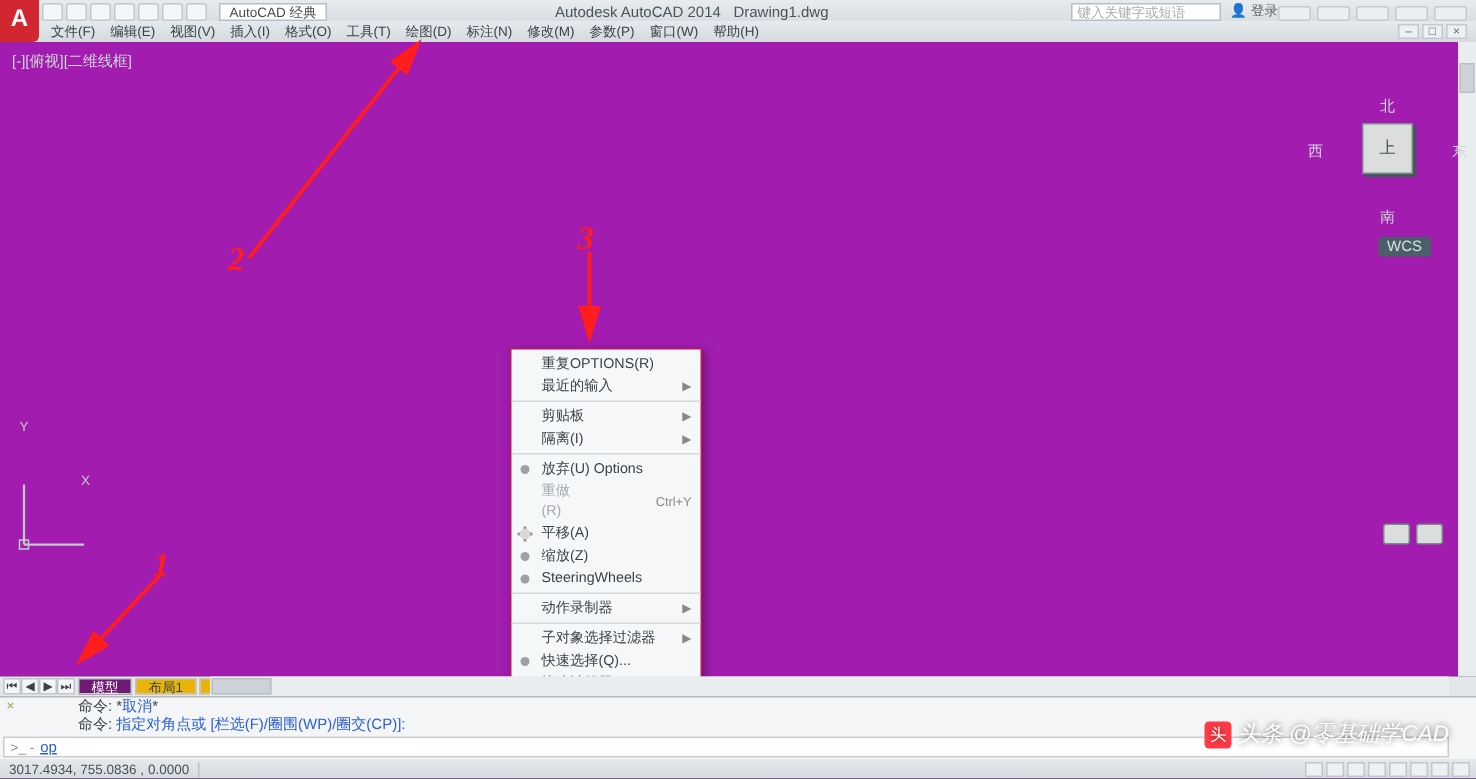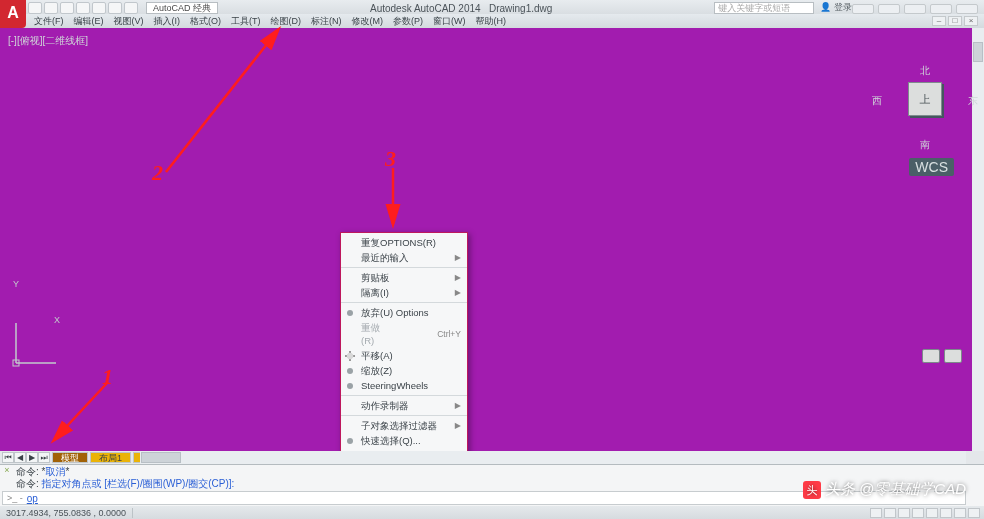--- a/index.html
+++ b/index.html
@@ -34,35 +34,35 @@
 .ucs .y { position: absolute; left: 3px; top: -40px; }
 .ucs .x { position: absolute; left: 44px; top: -4px; }
 .ucs svg { display: block; }
 
 .viewcube { position: absolute; right: 24px; top: 40px; width: 70px; height: 70px; color: #cfd7d8; font-size: 10px; text-align: center; pointer-events: none; }
 .viewcube .n { position: absolute; top: -4px; left: 0; right: 0; }
 .viewcube .s { position: absolute; bottom: -14px; left: 0; right: 0; }
 .viewcube .w { position: absolute; left: -18px; top: 26px; }
 .viewcube .e { position: absolute; right: -18px; top: 26px; }
 .viewcube .cube { position: absolute; left: 18px; top: 14px; width: 34px; height: 34px; background: #dcdedd; border: 1px solid #7f8b8d; color: #4a5356; line-height: 32px; font-size: 11px; box-shadow: 2px 2px 0 #44575e; }
-.wcs-badge { position: absolute; right: 30px; top: 130px; background: #4a5f67; color: #d8e0e1; font-size: 14px; padding: 1px 6px; border-radius: 2px; }
+.wcs-badge { position: absolute; right: 30px; top: 130px; background: #4a5f67; color: #d8e0e1; font-size: 10px; padding: 1px 6px; border-radius: 2px; }
 
 .navbtn { position: absolute; right: 22px; bottom: 88px; display: flex; gap: 4px; }
 .navbtn span { width: 18px; height: 14px; background: #dcdedd; border: 1px solid #7d898b; border-radius: 2px; }
 
 .tabs { position: absolute; left: 0; right: 0; bottom: 55px; height: 13px; background: #e4e7ea; display: flex; align-items: center; font-size: 9px; color: #3a4248; }
 .tabs .nav { display: flex; margin-left: 2px; }
 .tabs .nav span { width: 12px; height: 11px; background: #f3f5f6; border: 1px solid #bfc5c9; text-align: center; line-height: 9px; font-size: 8px; }
 .tabs .tab { padding: 0 8px; border: 1px solid #bfc5c9; background: #eab308; margin-left: 2px; height: 11px; line-height: 10px; }
-.tabs .tab.active { background: #a16207; color: #fff; }
+.tabs .tab.active { background: #701a75; color: #fff; }
 
 .cmdwin { position: absolute; left: 0; right: 0; bottom: 13px; height: 42px; background: #f4f5f6; border-top: 1px solid #b4bbbf; font-size: 10px; color: #3b4349; }
 .cmdwin .close { position: absolute; left: 2px; top: 1px; width: 10px; height: 10px; font-size: 9px; text-align: center; line-height: 9px; color: #8a5; }
 .cmdwin .hist { position: absolute; left: 16px; top: 1px; right: 18px; }
-.cmdwin .hist div { line-height: 12px; }
+.cmdwin .hist div { line-height: 12px; margin-left: 36px; }
 .cmdwin .hist .hl { color: #2a5fd6; }
 .cmdwin .inputrow { position: absolute; left: 2px; bottom: 1px; right: 18px; height: 14px; background: #fff; border: 1px solid #c7cccf; display: flex; align-items: center; padding: 0 4px; }
 .cmdwin .inputrow .prompt { color: #888; font-size: 9px; margin-right: 4px; }
 .cmdwin .inputrow .typed { color: #2a5fd6; text-decoration: underline; }
 
 .statusbar { position: absolute; left: 0; right: 0; bottom: 0; height: 13px; background: linear-gradient(#e5e9ec,#d6dbdf); display: flex; align-items: center; font-size: 9px; color: #4a5258; }
 .statusbar .coords { padding: 0 6px; border-right: 1px solid #bcc3c7; }
 .statusbar .toggles { display: flex; margin-left: 10px; }
 .statusbar .toggles span { padding: 0 3px; border: 1px solid #b8bec2; background: #eef0f2; margin-right: 1px; height: 11px; line-height: 10px; }
 .statusbar .toggles span.on { background: #c4e1f7; }

